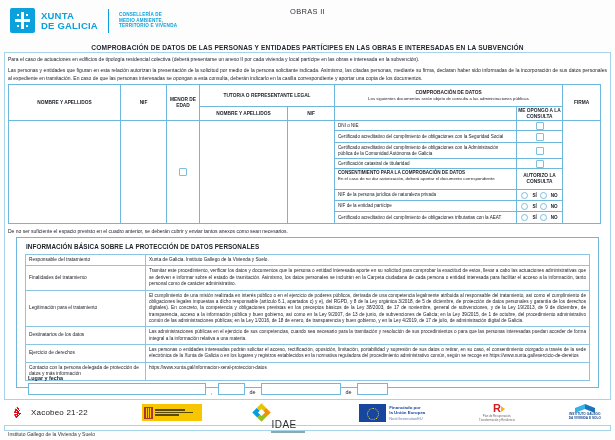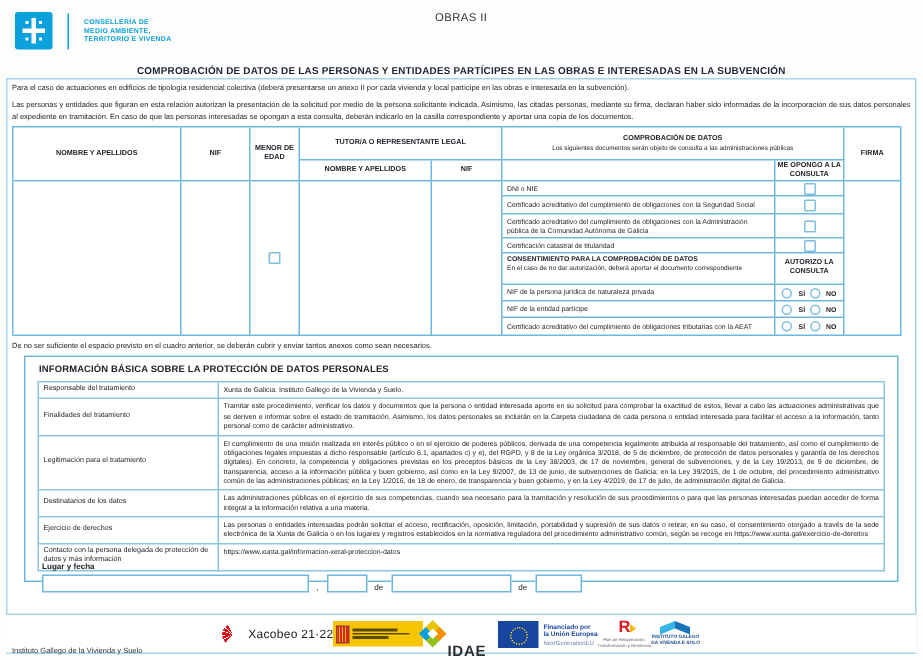--- a/index.html
+++ b/index.html
@@ -50,32 +50,32 @@
   .pc{border-right:1px solid #8cc5e3;border-bottom:1px solid #8cc5e3;padding:2px 3px;font-size:4.7px;line-height:1.35;}
   .pl{display:flex;align-items:center;font-size:4.8px;}
   .pv{text-align:justify;}
   
   .pd{position:absolute;left:28px;top:375px;font-size:5.4px;}
   .pd .cap{font-weight:bold;margin-bottom:2px;}
   .pdrow{display:flex;align-items:flex-end;gap:5px;font-size:5.4px;}
   .fld{border:1px solid #6fb8dd;height:12px;background:#fff;box-sizing:border-box;font-size:6px;padding:0 2px;font-family:"Liberation Sans",sans-serif;}
   .f1{width:178px}.f2{width:27px}.f3{width:80px}.f4{width:31px}
   
-  .foot{position:absolute;left:4px;right:4px;top:409px;height:25px;border-top:1px solid #a8d4ea;border-bottom:1px solid #a8d4ea;display:flex;align-items:center;justify-content:center;padding:0 10px;background:#fff;}
+  .foot{position:absolute;left:4px;right:4px;top:399px;height:25px;border-top:1px solid #a8d4ea;border-bottom:1px solid #a8d4ea;display:flex;align-items:center;justify-content:space-between;padding:0 10px;background:#fff;}
   .lg{display:flex;align-items:center;gap:3px;}
   .xico{width:14px;height:14px;border-radius:50%;background:conic-gradient(from 220deg,#e30613 0 18deg,#fff 18deg 24deg,#e30613 24deg 42deg,#fff 42deg 48deg,#e30613 48deg 66deg,#fff 66deg 72deg,#e30613 72deg 90deg,#fff 90deg 96deg,#e30613 96deg 114deg,#fff 114deg 360deg);}
   .xtxt{font-size:8px;color:#222;letter-spacing:.2px;}
   .gob{width:60px;height:17px;background:#f7c600;display:flex;align-items:center;gap:2px;padding:1px 2px;box-sizing:border-box;}
   .gob .shield{width:7px;height:10px;background:repeating-linear-gradient(90deg,#d22 0 1px,#f7c600 1px 2px);border:1px solid #a33;}
   .gob .lines{display:flex;flex-direction:column;gap:1px;}
   .gob .lines div{height:1.5px;background:#5a4a00;}
   .gob .l1{width:30px}.gob .l2{width:38px}.gob .l3{width:24px}
   .idico{width:13px;height:13px;transform:rotate(45deg);background:conic-gradient(#f39200 0 25%,#95c11f 25% 50%,#009fe3 50% 75%,#e8c400 75% 100%);position:relative;}
   .idico:after{content:"";position:absolute;left:4px;top:4px;width:5px;height:5px;background:#fff;}
-  .idtxt{font-weight:bold;font-size:10px;color:#2c2c2c;letter-spacing:.5px;line-height:1;margin-top:28px;}
+  .idtxt{font-weight:normal;font-size:10px;color:#2c2c2c;letter-spacing:.5px;line-height:1;margin-top:28px;}
   .idsub{height:1.5px;width:34px;background:#8aa;margin-top:1px;}
   .euflag{width:27px;height:18px;background:#17469e;position:relative;flex:0 0 auto;}
   .euflag:after{content:"";position:absolute;left:8px;top:4px;width:10px;height:10px;border:1px dotted #ffd617;border-radius:50%;}
   .eutxt{font-size:4.4px;line-height:1.25;color:#17469e;font-weight:bold;}
   .eutxt .ng{font-weight:normal;color:#6b83b5;font-size:4px;}
   .plan{display:flex;flex-direction:column;align-items:center;line-height:1;}
   .planr{font-weight:bold;font-size:11px;color:#d71920;position:relative;}
   .planr:after{content:"";position:absolute;right:-4px;top:3px;border-left:4px solid #f6b800;border-top:3px solid transparent;border-bottom:3px solid transparent;}
   .plantxt{font-size:2.8px;color:#666;text-align:center;line-height:1.2;margin-top:1px;}
   .igvs{display:flex;flex-direction:column;align-items:center;}
@@ -90,20 +90,24 @@
 
 <div class="hdr">
   <div class="badge">
       <div class="v"></div>
       <div class="h"></div>
       <div class="d1"></div>
       <div class="d2"></div>
       <div class="d3"></div>
       <div class="d4"></div>
     </div>
+  <div class="brand">
+    <div>XUNTA</div>
+    <div>DE GALICIA</div>
+  </div>
   <div class="sep"></div>
   <div class="dept">
     <div>CONSELLERÍA DE</div>
     <div>MEDIO AMBIENTE,</div>
     <div>TERRITORIO E VIVENDA</div>
   </div>
 </div>
 <div class="annex">OBRAS II</div>
 
 <div class="s1title">COMPROBACIÓN DE DATOS DE LAS PERSONAS Y ENTIDADES PARTÍCIPES EN LAS OBRAS E INTERESADAS EN LA SUBVENCIÓN</div>

